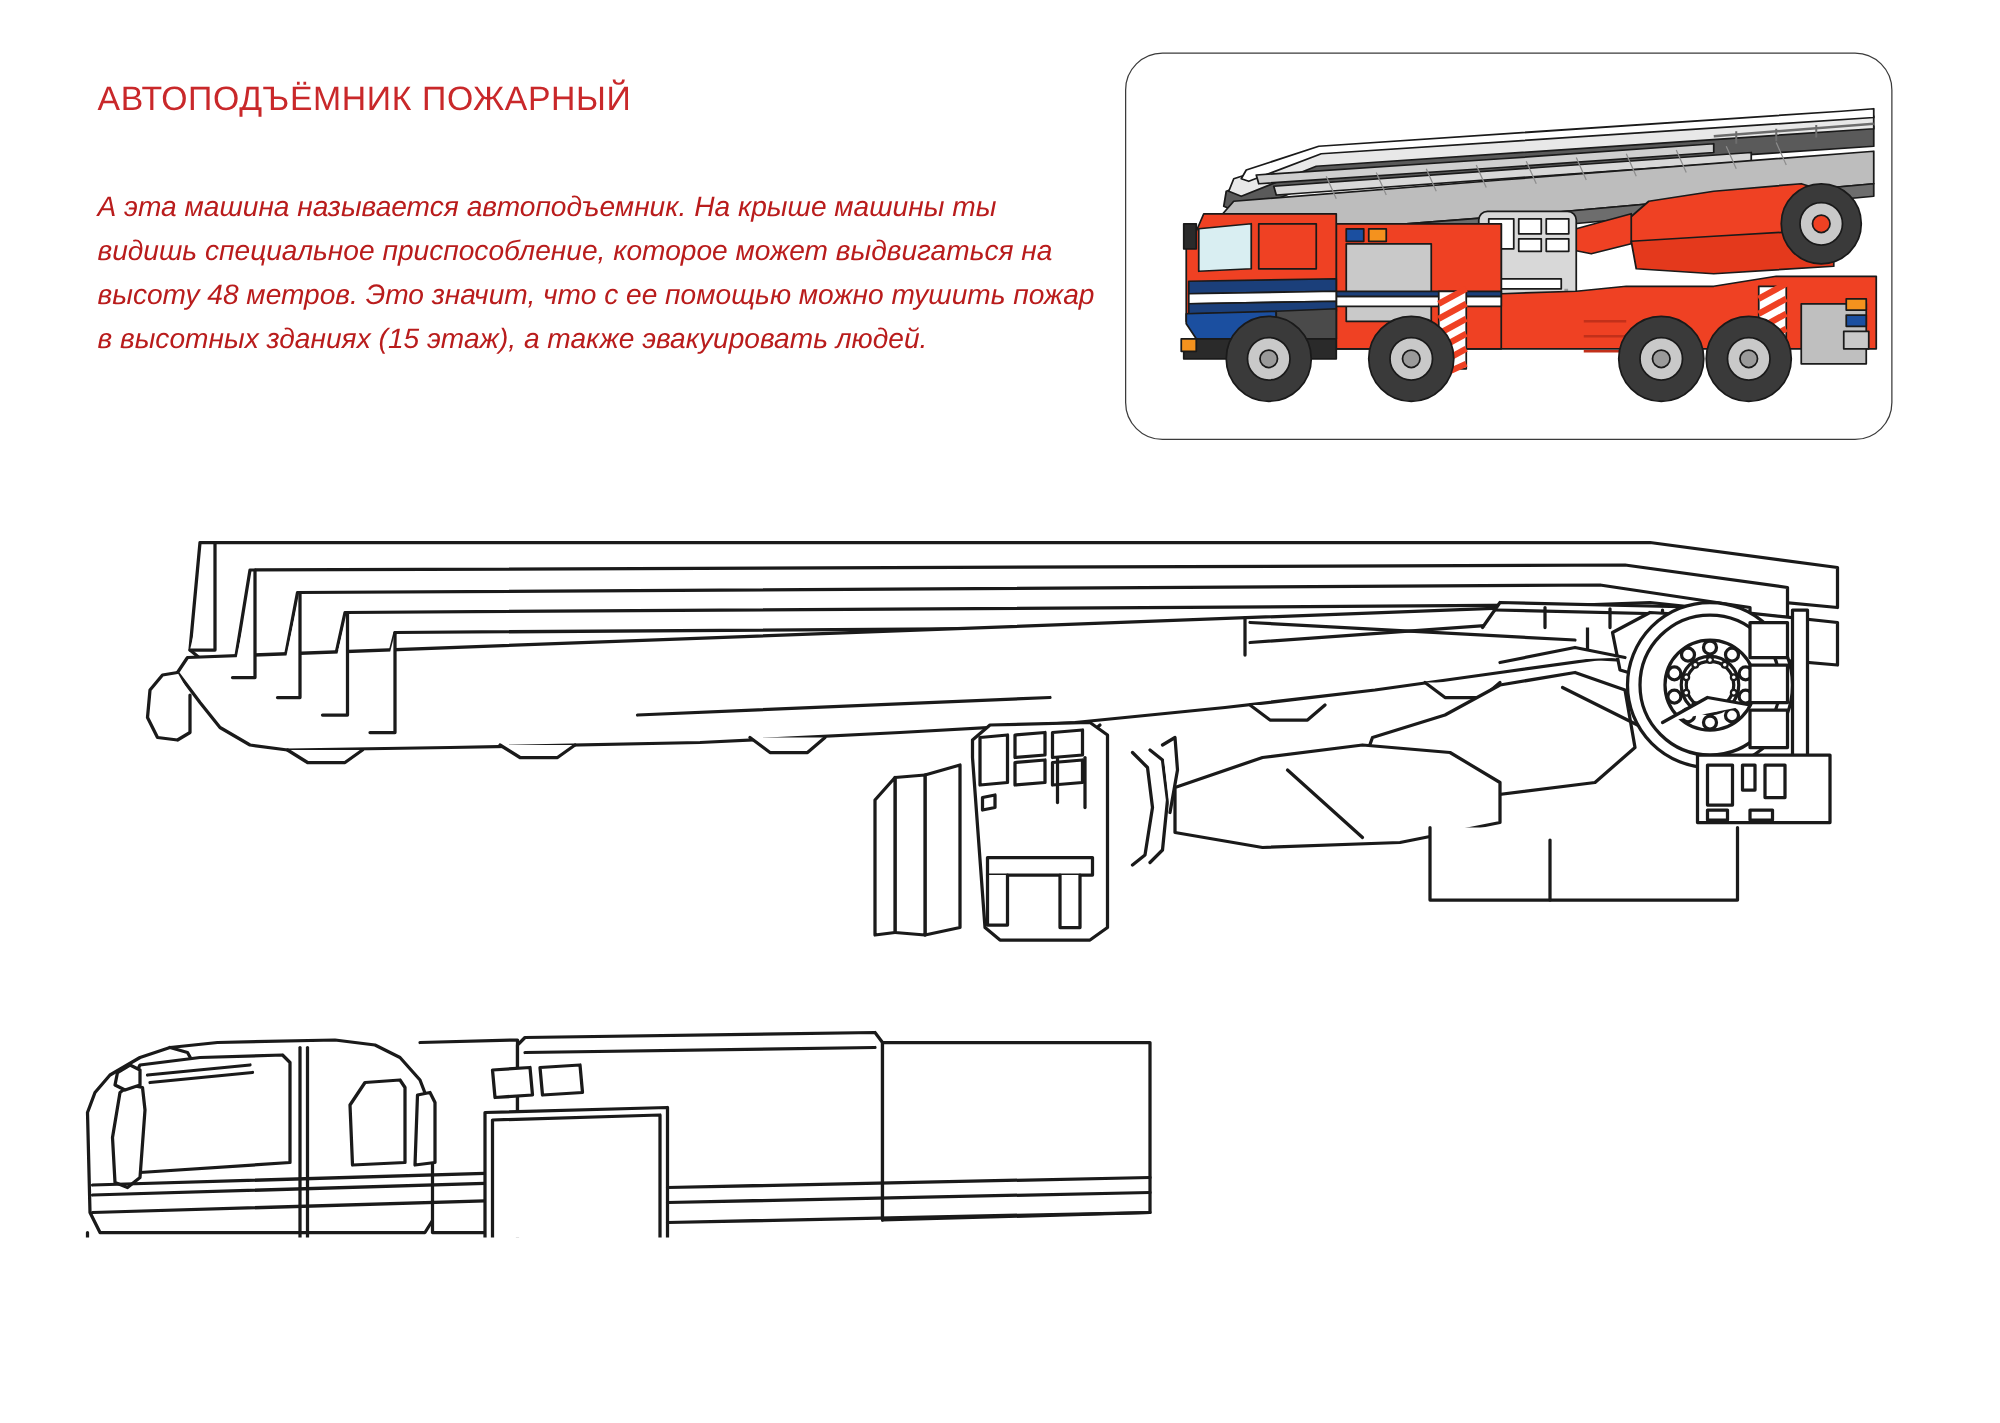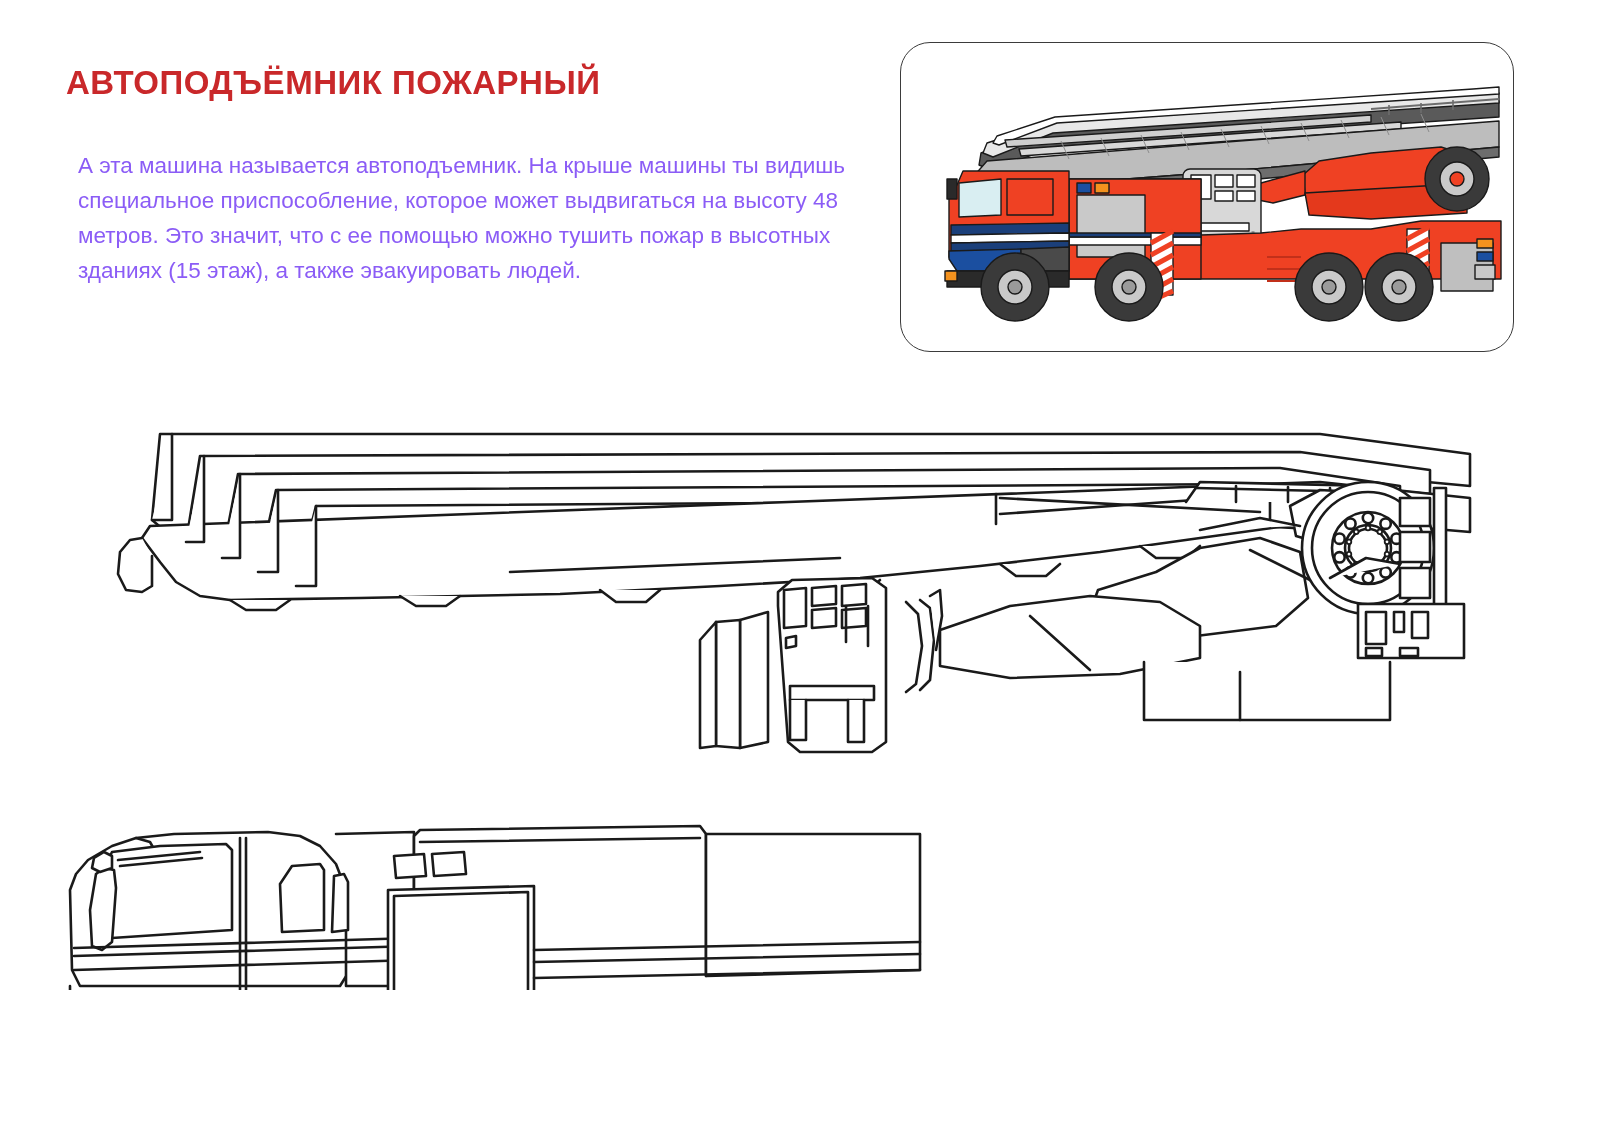--- a/index.html
+++ b/index.html
@@ -12,25 +12,25 @@
     width: 1600px;
     height: 1138px;
     position: relative;
     overflow: hidden;
     font-family: "Liberation Sans", sans-serif;
   }
 
   
   #page-title {
     position: absolute;
-    left: 66px;
+    left: 78px;
     top: 64px;
     font-family: "Liberation Sans", sans-serif;
-    font-weight: bold;
-    font-size: 33px;
+    font-weight: normal;
+    font-size: 27px;
     letter-spacing: 0.5px;
     color: #c9282a;
     white-space: nowrap;
   }
   #body-text {
     position: absolute;
     left: 78px;
     top: 148px;
     width: 800px;
     font-family: "Liberation Sans", sans-serif;
@@ -63,21 +63,21 @@
     width: 1600px;
     height: 600px;
   }
   #line-drawing svg { display: block; }
 </style>
 </head>
 <body style="background: rgb(255, 255, 255);">
 
 <div id="page-title" style="color: rgb(201, 40, 42);">АВТОПОДЪЁМНИК ПОЖАРНЫЙ</div>
 
-<div id="body-text" style="color: #8b5cf6;">
+<div id="body-text" style="color: #b91c1c; font-style: italic;">
   <p>А эта машина называется автоподъемник.  На крыше машины ты видишь специальное приспособление, которое может выдвигаться на высоту 48 метров. Это значит, что с ее помощью можно тушить пожар в высотных зданиях (15 этаж), а также эвакуировать людей.</p>
 </div>
 
 <div id="reference-card" style="border-color: rgb(59, 59, 59);">
   <svg viewBox="0 0 614 310" width="614" height="310">
     <g stroke="#1a1a1a" stroke-width="1.4" stroke-linejoin="round" fill="none">
 
       <g>
 
         <path d="M78 122 L80 110 L140 88 L560 60 L598 58 L598 74 L150 104 L92 128 Z" fill="#5a5a5a"></path>

